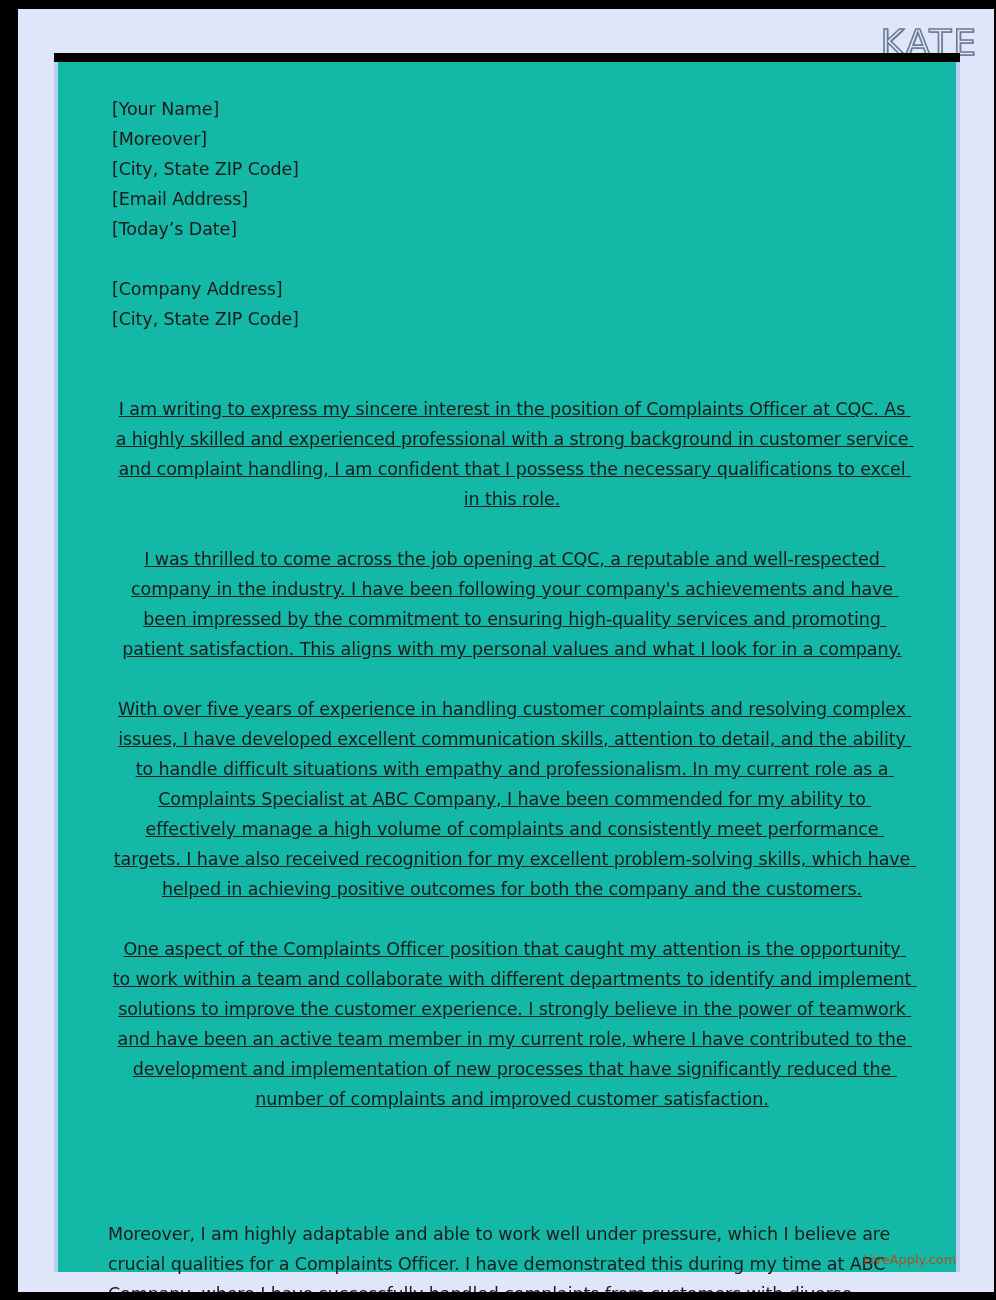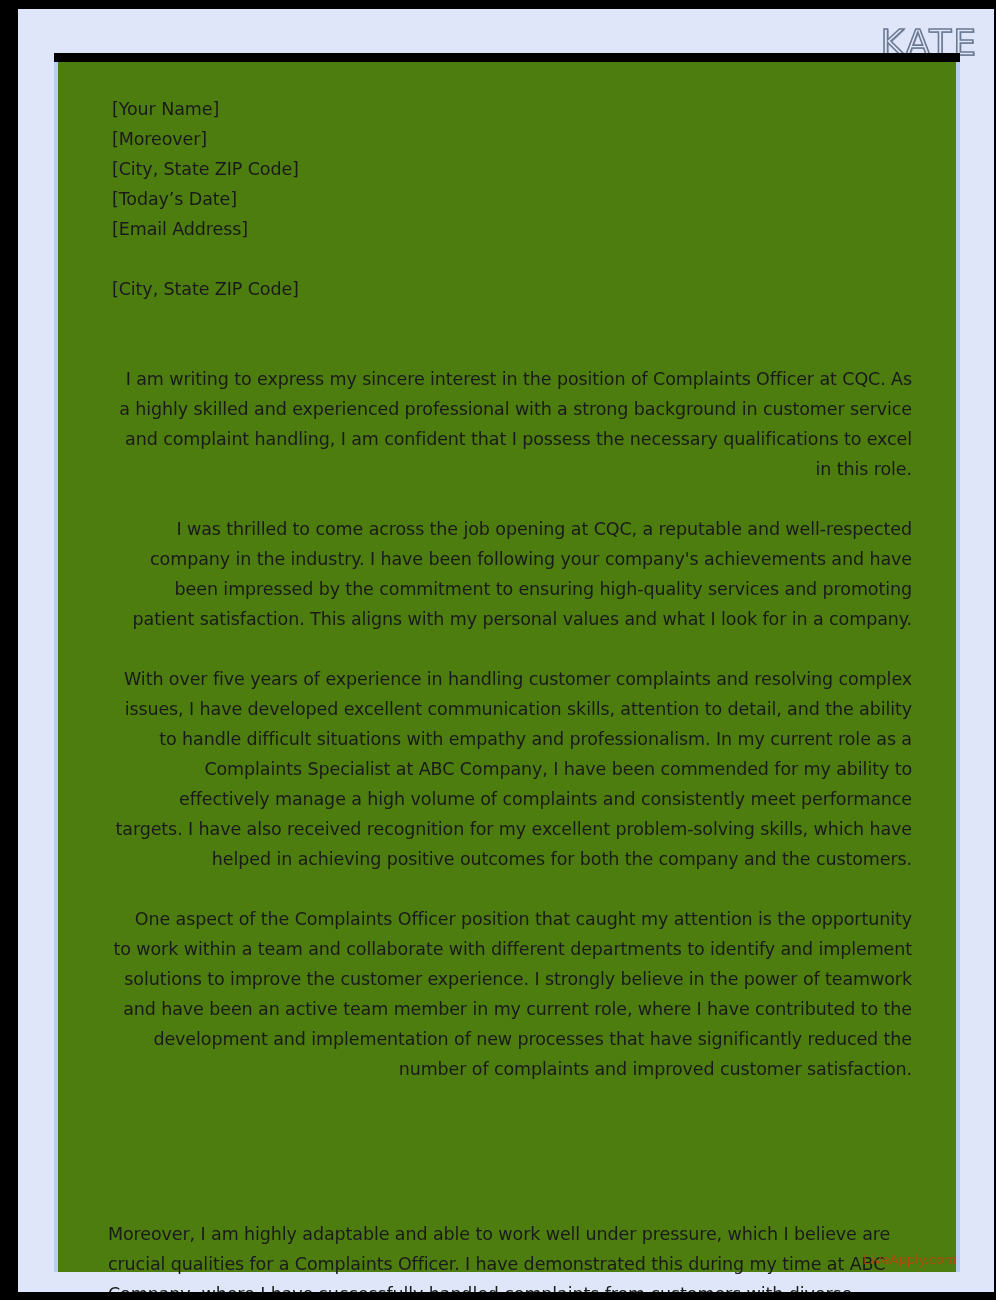--- a/index.html
+++ b/index.html
@@ -62,21 +62,21 @@
     background: #000000;
   }
 
   
   #sheet {
     position: absolute;
     left: 36px;
     top: 53px;
     width: 906px;
     height: 1210px;
-    background: #4d7c0f;
+    background: #14b8a6;
     border-left: 4px solid #b9ccf2;
     border-right: 4px solid #b9ccf2;
     box-sizing: border-box;
     overflow: hidden;
   }
 
   #page-body {
     position: absolute;
     left: 54px;
     top: 32px;
@@ -92,21 +92,22 @@
     margin: 0;
     letter-spacing: -0.1px;
     white-space: pre-wrap;
   }
 
   .block-gap {
     height: 30px;
   }
 
   .letter-para {
-    text-align: right;
+    text-align: center;
+    text-decoration: underline;
   }
 
   
   #overflow-para {
     position: absolute;
     left: 90px;
     top: 1210px;
     width: 800px;
     font-family: "DejaVu Sans", sans-serif;
     font-size: 17.5px;
@@ -140,27 +141,28 @@
 
     <div id="sheet-topbar"></div>
 
     <div id="sheet">
       <div id="page-body">
 
         <div>
           <div class="letter-line">[Your Name]</div>
           <div class="letter-line">[Moreover]</div>
           <div class="letter-line">[City, State ZIP Code]</div>
+          <div class="letter-line">[Email Address]</div>
           <div class="letter-line">[Today’s Date]</div>
-          <div class="letter-line">[Email Address]</div>
         </div>
 
         <div class="block-gap"></div>
 
         <div>
+          <div class="letter-line">[Company Address]</div>
           <div class="letter-line">[City, State ZIP Code]</div>
         </div>
 
         <div class="block-gap"></div>
 
 
         <div class="block-gap"></div>
 
         <p class="letter-para">I am writing to express my sincere interest in the position of Complaints Officer at CQC. As a highly skilled and experienced professional with a strong background in customer service and complaint handling, I am confident that I possess the necessary qualifications to excel in this role.</p>
 

